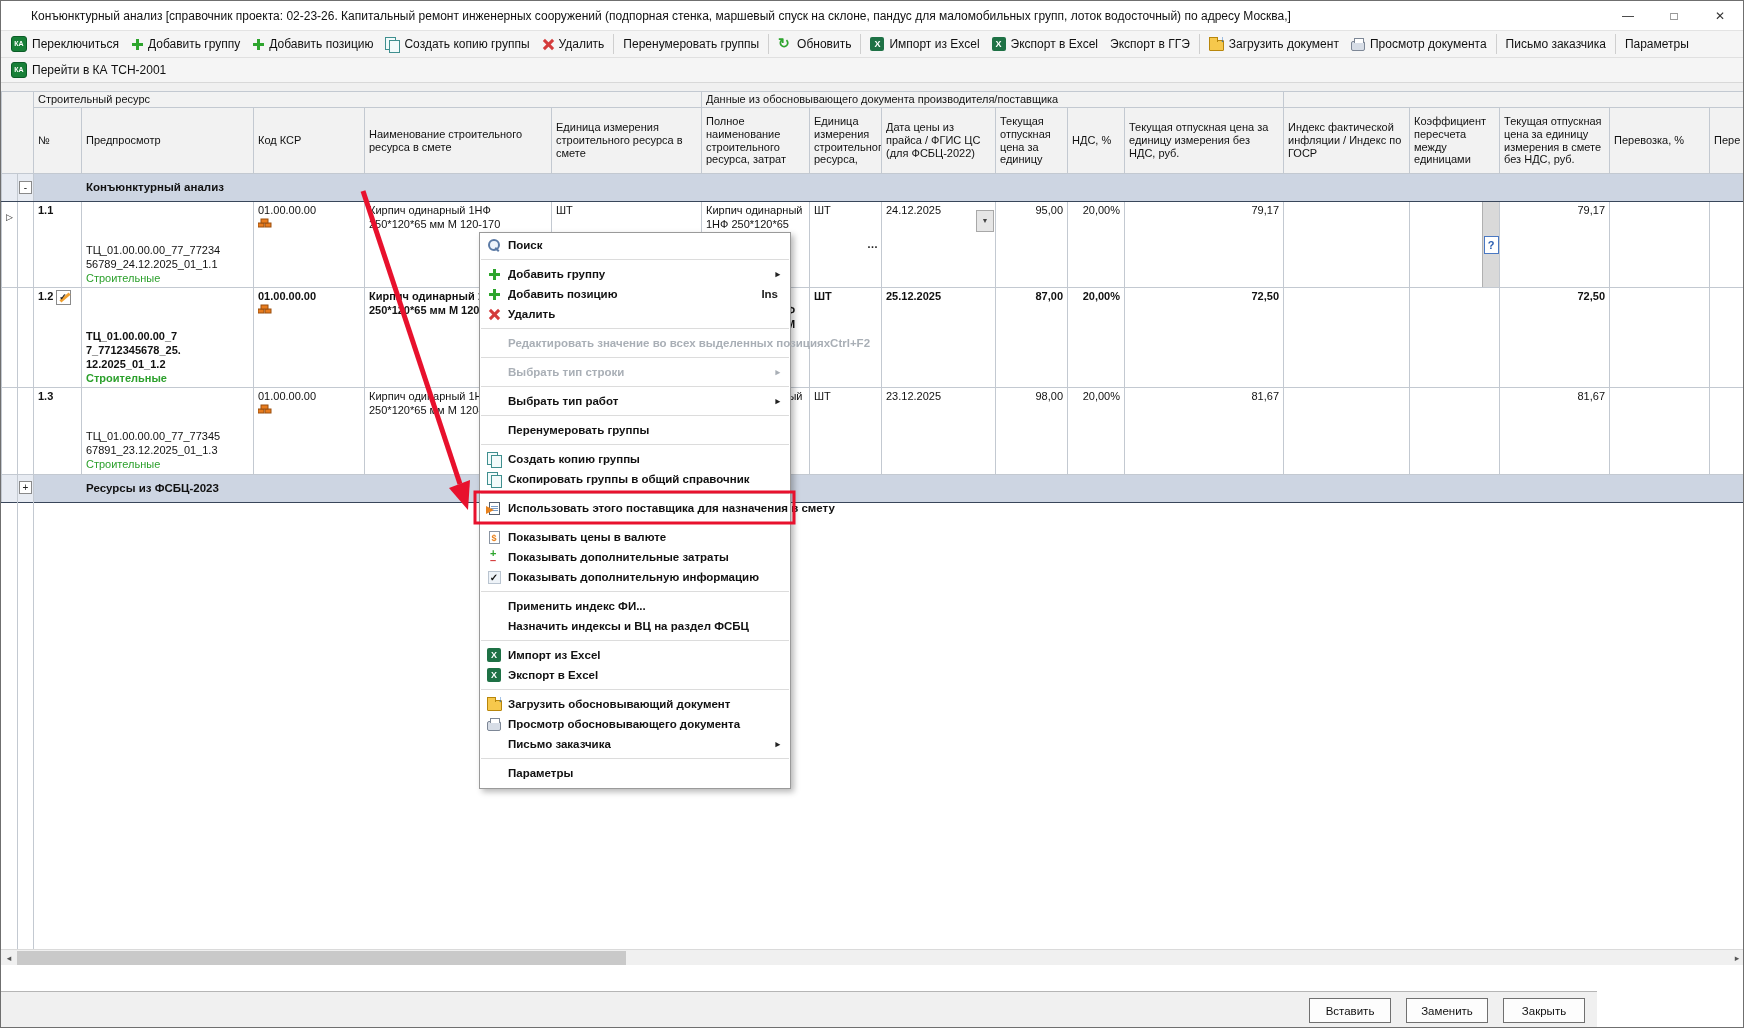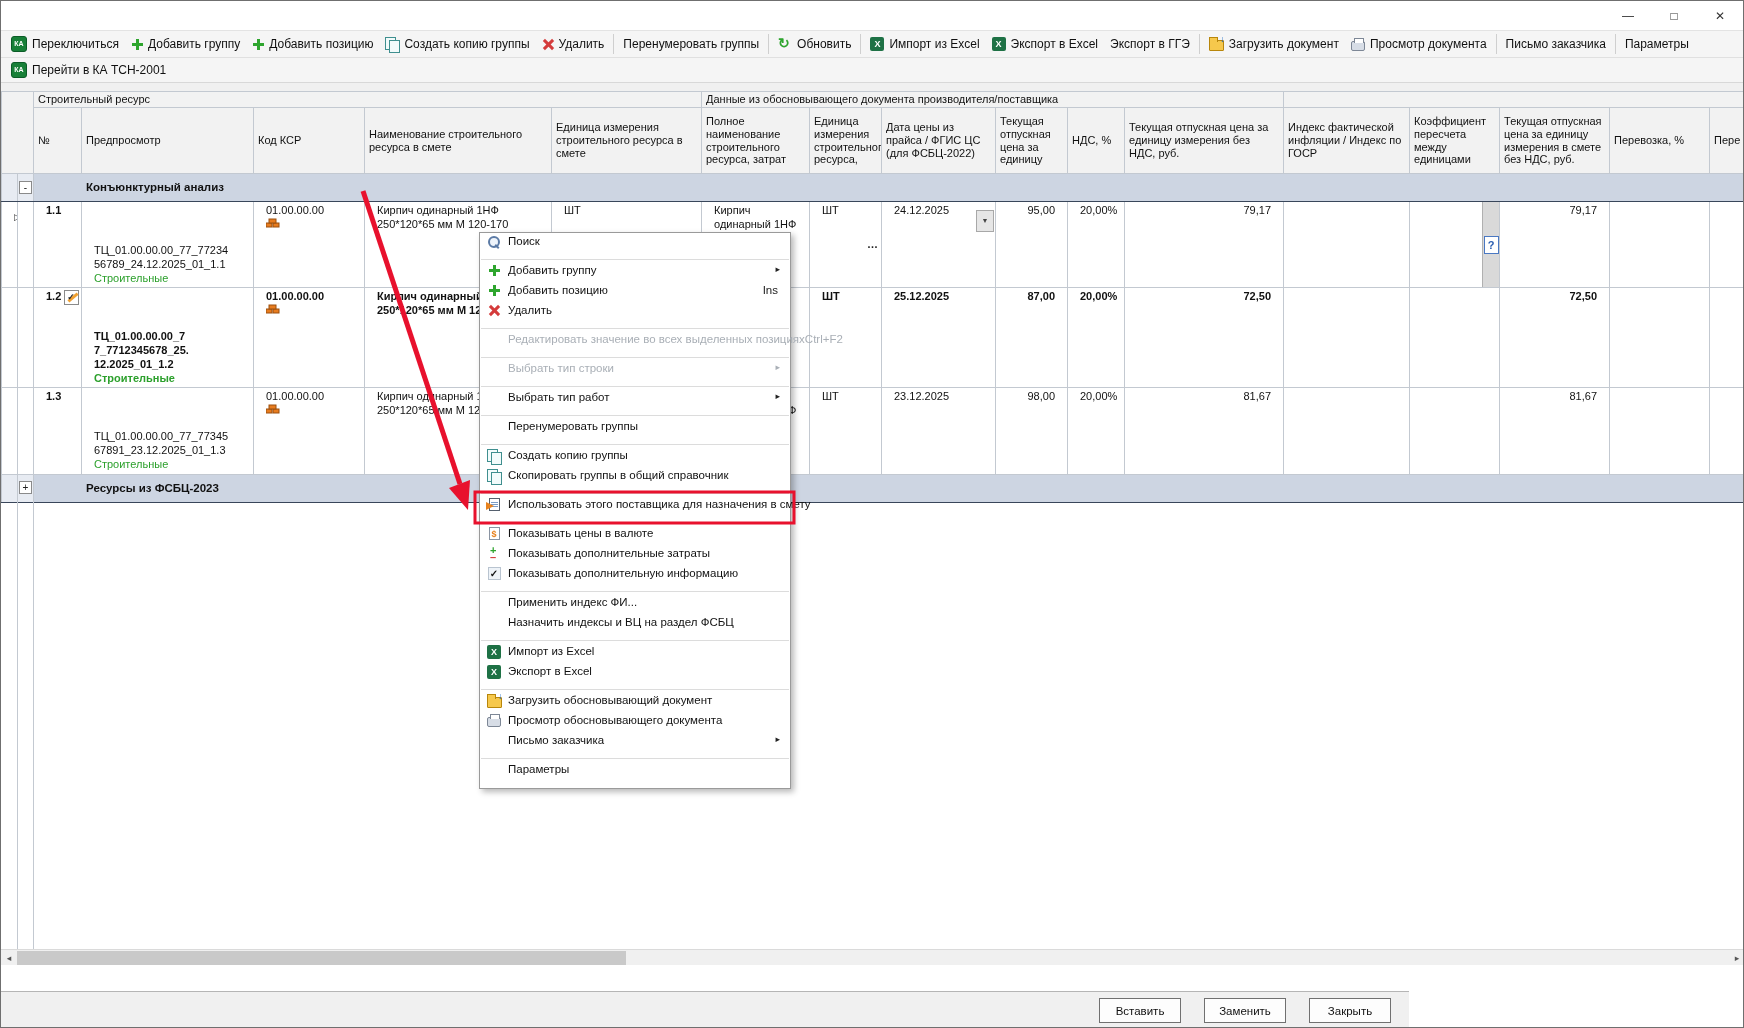--- a/index.html
+++ b/index.html
@@ -58,21 +58,21 @@
   .i-note { width:15px; height:15px; background:#fff; border:1px solid #8a8a8a; }
   .i-note::before { content:""; position:absolute; left:2px; top:5px; width:12px; height:3px; background:#f0a030; transform:rotate(-40deg); }
   .i-note::after { content:"✓"; position:absolute; left:2px; top:1px; font-size:9px; font-weight:bold; color:#222; }
 
   
   .gapstrip { position:absolute; left:0; top:82px; width:100%; height:8px; background:#f0f0f0; }
   table.grid { position:absolute; left:0; top:90px; width:1744px; border-collapse:collapse; table-layout:fixed; font-size:11px; color:#111; }
   table.grid th, table.grid td { border:1px solid #c3c9d1; overflow:hidden; }
   table.grid th { background:#f2f2f2; font-weight:normal; text-align:left; vertical-align:middle; padding:1px 4px; line-height:1.18; font-size:11px; }
   th.gh { text-align:center; }
-  table.grid td { vertical-align:top; padding:2px 12px; line-height:1.25; background:#fff; }
+  table.grid td { vertical-align:top; padding:2px 4px; line-height:1.25; background:#fff; }
   td.gut { background:#fff; padding:0; }
   .rowind { display:block; text-align:center; font-size:9px; color:#222; padding-top:8px; }
   td.num { font-weight:bold; }
   td.num .numwrap { display:flex; gap:3px; align-items:flex-start; }
   .jlines { white-space:pre-line;margin-top:40px; }
   .rtype { color:#2ca02c; }
   tr.rb td { font-weight:bold; }
   tr.rb .rtype { color:#2ca02c; font-weight:bold; }
   td.ksr .kwrap { display:flex; justify-content:space-between; align-items:flex-start;flex-direction:column; }
   td.cell-sel { background:#cdd6e4; }
@@ -85,48 +85,49 @@
   .qbtn { width:15px; height:18px; background:#fff; border:1px solid #4a78c2; color:#2a5db0; font-size:11px; font-weight:bold; text-align:center; line-height:16px; }
   tr.band td { background:#cdd5e2; border-top:1px solid #39465a; border-bottom:1px solid #39465a; vertical-align:middle; }
   tr.band td.gut, tr.band td.expcell { background:#e7ebf2; }
   .bandlabel { font-weight:bold; padding-left:52px !important; font-size:11.5px; }
   .expbtn { display:inline-block; width:13px; height:13px; background:#fff; border:1px solid #8a8a8a; text-align:center; line-height:11px; font-size:10px; color:#222; margin-left:1px; }
   .gutterlines { position:absolute; left:0; top:373px; width:33px; height:575px; border-right:1px solid #c3c9d1; }
   .gutterlines::before { content:""; position:absolute; left:16px; top:0; bottom:0; width:1px; background:#c3c9d1; }
 
   
   .menu { position:absolute; left:478px; top:231px; width:312px; height:557px; background:#fff; border:1px solid #9a9a9a; box-shadow:3px 3px 6px rgba(0,0,0,.28); z-index:40; padding:2px 0; font-size:11.5px; color:#111; display:flex; flex-direction:column; }
-  .mi { height:20px; display:flex; flex:none; padding-right:4px; }
+  .mi { height:20px; display:flex; align-items:center; flex:none; padding-right:4px;font-weight:bold; }
   .mico { width:28px; display:flex; justify-content:center; flex:none; }
   .mlab { white-space:nowrap; }
   .msc { margin-left:auto; padding-right:8px; color:#222; }
   .sub { margin-left:auto; padding-right:6px; font-size:9px; color:#222; }
   .mi.dis .mlab, .mi.dis .msc, .mi.dis .sub { color:#a9afb6; }
   .msep { border-top:1px solid #dcdcdc; margin:4px 1px; flex:none; }
 
   
   .overlay { position:absolute; left:0; top:0; width:1744px; height:1028px; z-index:50; pointer-events:none; }
 
   
   .hscroll { position:absolute; left:0; top:948px; width:1744px; height:16px; background:#f0f0f0; border-top:1px solid #dadada; }
   .harrow { position:absolute; top:0; width:16px; height:16px; font-size:9px; color:#555; display:flex; align-items:center; justify-content:center; }
   .harrow.left { left:0; } .harrow.right { right:0; }
   .hthumb { position:absolute; left:16px; top:1px; width:609px; height:14px; background:#c9c9c9; }
   .tabsbar { position:absolute; left:0; top:964px; width:1744px; height:26px; background:#fafafa; display:flex; align-items:flex-start; padding-left:10px; font-size:11.5px; color:#111; }
   .tab { padding:3px 8px; }
   .tab.boxed { border:1px solid #8a8a8a; background:#f0f0f0; margin-left:6px; }
-  .footer { position:absolute; left:0; top:990px; width:1408px; height:38px; background:#f0f0f0; border-top:1px solid #b5b5b5; display:flex; align-items:center; justify-content:flex-end; gap:23px; padding-right:18px; }
+  .footer { position:absolute; left:0; top:990px; width:1596px; height:38px; background:#f0f0f0; border-top:1px solid #b5b5b5; display:flex; align-items:center; justify-content:flex-end; gap:15px; padding-right:12px; }
   .fbtn { width:82px; height:25px; background:#fdfdfd; border:1px solid #707070; font-size:11.5px; color:#111; display:flex; align-items:center; justify-content:center; }
 </style>
 </head>
 <body>
 
 <div id="app">
 
   <div class="titlebar">
+    <span class="title-text">Конъюнктурный анализ [справочник проекта: 02-23-26. Капитальный ремонт инженерных сооружений (подпорная стенка, маршевый спуск на склоне, пандус для маломобильных групп, лоток водосточный) по адресу Москва,]</span>
     <div class="wctrl">
       <span class="wbtn">—</span>
       <span class="wbtn">□</span>
       <span class="wbtn">✕</span>
     </div>
   </div>
 
   <div class="toolbar tb1">
     <div class="tbtn">
         <span class="i i-ka">КА</span>

